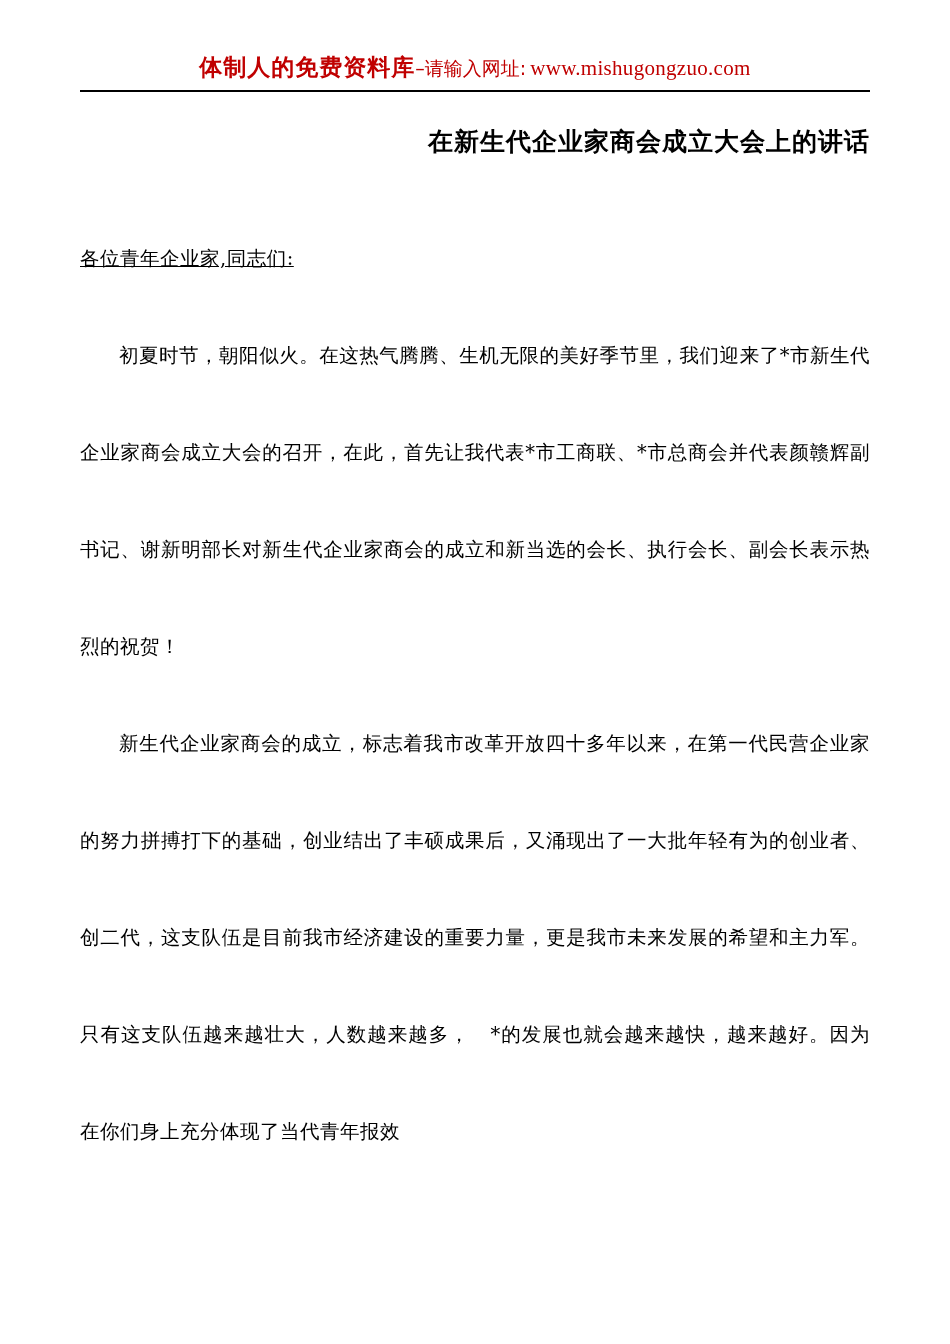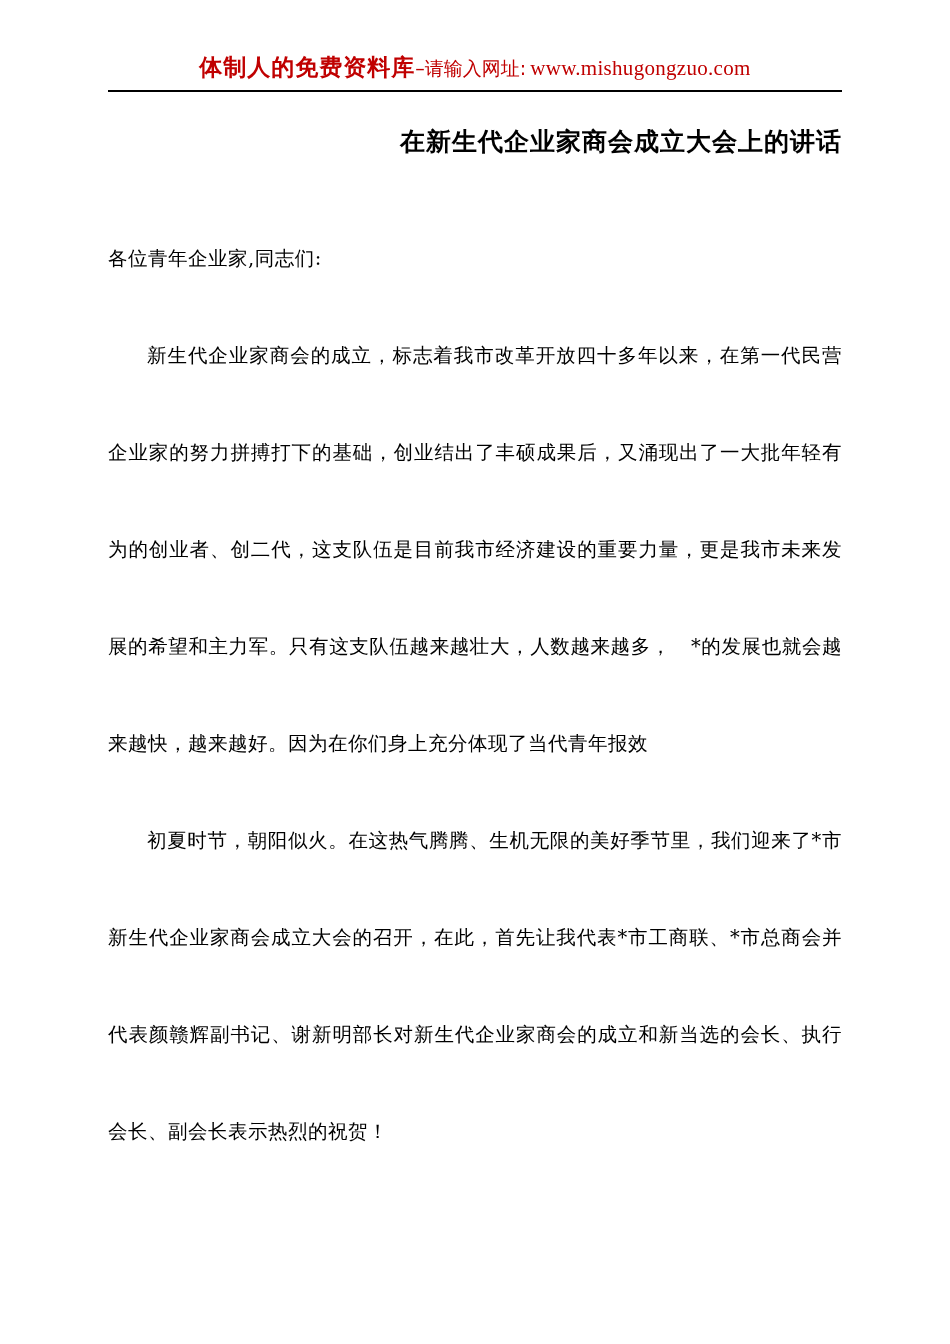--- a/index.html
+++ b/index.html
@@ -13,21 +13,21 @@
     font-family: "Liberation Serif", "DejaVu Serif", serif;
     color: #000000;
     position: relative;
     overflow: hidden;
   }
 
   .page {
     width: 950px;
     height: 1344px;
     box-sizing: border-box;
-    padding: 0 108px;
+    padding: 0 80px;
     position: relative;
   }
 
   
   .header {
     padding-top: 55px;
     text-align: center;
     white-space: nowrap;
   }
   .header-line {
@@ -84,36 +84,37 @@
     letter-spacing: 0.5px;
   }
   .body-text p {
     margin: 0;
   }
   .indent {
     text-indent: 2em;
   }
   .salutation {
     letter-spacing: 0.5px;
+    text-decoration: underline;
   }
 </style>
 </head>
 <body>
 
 <div class="page">
 
   <div class="header">
     <div class="header-line">
       <span class="brand">体制人的免费资料库</span><span class="dash">–</span><span class="prompt">请输入网址:</span>
       <span class="url">www.mishugongzuo.com</span>
     </div>
     <div class="rule"></div>
   </div>
 
   <div class="doc-title">在新生代企业家商会成立大会上的讲话</div>
 
   <div class="body-text">
     <p class="salutation">各位青年企业家,同志们:</p>
+    <p class="indent">初夏时节，朝阳似火。在这热气腾腾、生机无限的美好季节里，我们迎来了*市新生代企业家商会成立大会的召开，在此，首先让我代表*市工商联、*市总商会并代表颜赣辉副书记、谢新明部长对新生代企业家商会的成立和新当选的会长、执行会长、副会长表示热烈的祝贺！</p>
     <p class="indent">新生代企业家商会的成立，标志着我市改革开放四十多年以来，在第一代民营企业家的努力拼搏打下的基础，创业结出了丰硕成果后，又涌现出了一大批年轻有为的创业者、创二代，这支队伍是目前我市经济建设的重要力量，更是我市未来发展的希望和主力军。只有这支队伍越来越壮大，人数越来越多，　*的发展也就会越来越快，越来越好。因为在你们身上充分体现了当代青年报效</p>
-    <p class="indent">初夏时节，朝阳似火。在这热气腾腾、生机无限的美好季节里，我们迎来了*市新生代企业家商会成立大会的召开，在此，首先让我代表*市工商联、*市总商会并代表颜赣辉副书记、谢新明部长对新生代企业家商会的成立和新当选的会长、执行会长、副会长表示热烈的祝贺！</p>
   </div>
 
 </div>
 
 </body></html>

